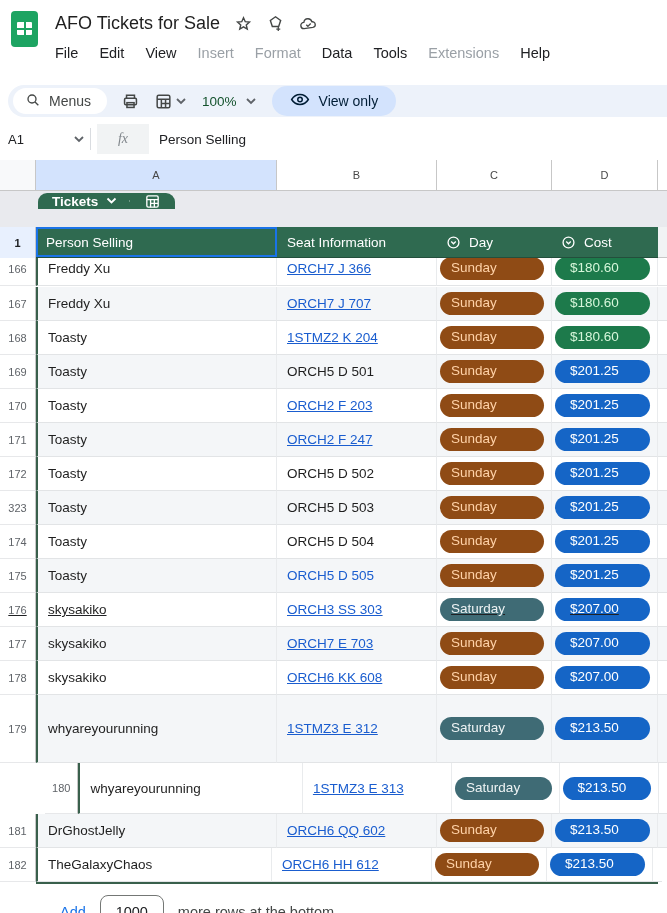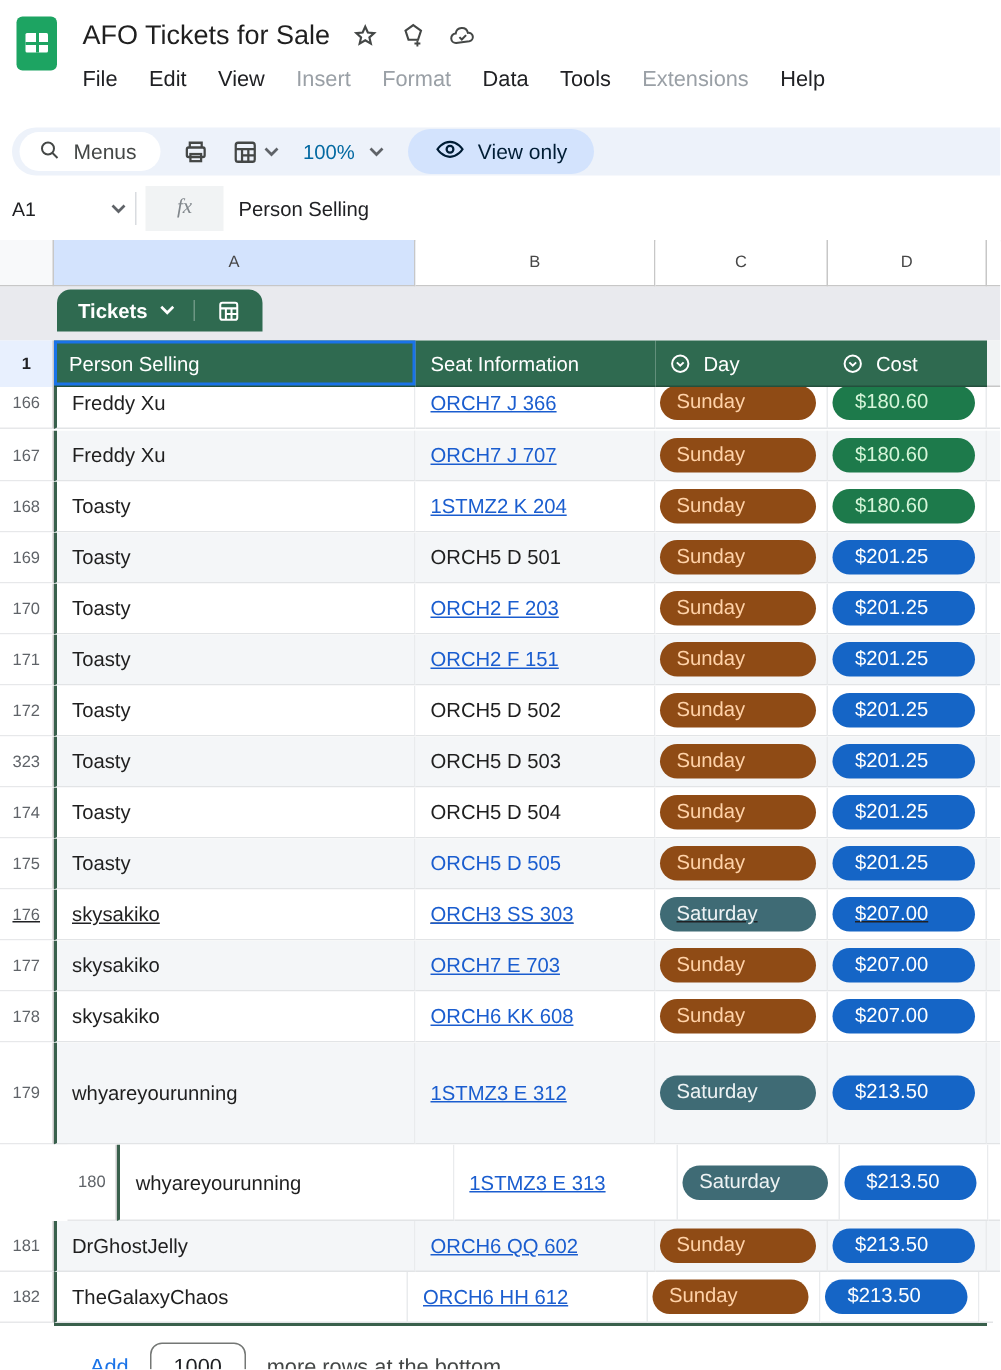--- a/index.html
+++ b/index.html
@@ -20,21 +20,21 @@
   .menu-item{color:#202124;cursor:pointer;}
   .menu-item.disabled{color:#9aa0a6;}
 
   
   .toolbar{position:absolute;top:85px;left:8px;width:680px;height:32px;background:#edf2fa;
            border-radius:16px;display:flex;align-items:center;}
   .menus-pill{display:flex;align-items:center;gap:8px;background:#fff;border-radius:16px;
               height:26px;padding:0 16px 0 12px;margin-left:5px;color:#444746;font-size:14px;}
   .tb-icon{display:flex;align-items:center;justify-content:center;color:#444746;margin-left:14px;}
   .caret{margin-left:3px;color:#5f6368;display:flex;align-items:center;}
-  .zoom-ctl{display:flex;align-items:center;margin-left:16px;font-size:13.5px;color:#0369a1;}
+  .zoom-ctl{display:flex;align-items:center;margin-left:16px;font-size:13.5px;color:#14532d;}
   .viewonly{display:flex;align-items:center;gap:9px;background:#d3e3fd;border-radius:16px;
             height:30px;padding:0 18px;margin-left:16px;color:#001d35;font-size:14px;font-weight:500;}
 
   
   .formulabar{position:absolute;top:118px;left:0;width:667px;height:42px;background:#fff;
               border-bottom:1px solid #c7c7c7;display:flex;align-items:center;}
   .namebox{width:82px;display:flex;align-items:center;padding-left:8px;font-size:13px;color:#202124;text-align:center;}
   .namebox .caret{margin-left:auto;margin-right:6px;}
   .fbar-div{width:1px;height:22px;background:#d9dce0;}
   .fx-wrap{display:flex;align-items:center;justify-content:center;width:52px;height:30px;
@@ -45,21 +45,21 @@
   
   .colheaders{position:absolute;top:160px;left:0;width:667px;height:31px;display:flex;}
   .corner{width:36px;height:100%;background:#f8f9fa;border-right:1px solid #c7c7c7;
           border-bottom:1px solid #c7c7c7;box-sizing:border-box;}
   .colh{height:100%;box-sizing:border-box;border-right:1px solid #c7c7c7;border-bottom:1px solid #c7c7c7;
         display:flex;align-items:center;justify-content:center;font-size:11px;color:#474747;background:#fff;}
   .colh.selected{background:#d3e3fd;}
 
   
   .tabstrip{position:absolute;top:191px;left:0;width:667px;height:36px;background:#e9eaee;}
-  .sheet-tab{position:absolute;left:38px;top:2px;height:28px;display:flex;align-items:stretch;
+  .sheet-tab{position:absolute;left:38px;top:2px;height:16px;display:flex;align-items:stretch;
              background:var(--green,#2f6a50);border-radius:9px 9px 0 0;color:#fff;}
   .sheet-tab .tab-main{display:flex;align-items:center;gap:8px;padding:0 12px 0 14px;
              font-size:13.5px;font-weight:600;}
   .sheet-tab .tab-sep{width:1px;background:rgba(255,255,255,0.30);margin:7px 0;}
   .sheet-tab .tab-iconseg{display:flex;align-items:center;padding:0 14px;}
 
   
   .theader{position:absolute;top:227px;left:0;width:667px;height:31px;display:flex;}
   .th-num{width:36px;box-sizing:border-box;background:#e8f0fe;border-right:1px solid #c7c7c7;
           display:flex;align-items:center;justify-content:center;font-size:11px;font-weight:bold;color:#202124;}
@@ -355,21 +355,21 @@
       <div class="sliver" style="width:9px"></div>
     </div>
   </div>
       <div class="row band" style="height: 34px;">
     <div class="row-inner" style="height: 34px;">
       <div class="rownum">171</div>
       <div class="cell a" style="width:241px">
             <span class="person">Toasty</span>
           </div>
       <div class="cell b" style="width:160px">
-            <span class="seat link">ORCH2 F 151</span>
+            <span class="seat link">ORCH2 F 247</span>
           </div>
       <div class="cell c" style="width:115px">
             <span class="pill day" style="background: rgb(143, 75, 21); color: rgb(255, 210, 168);">Sunday</span>
           </div>
       <div class="cell d" style="width:106px">
             <span class="pill cost" style="background: rgb(21, 101, 198); color: rgb(255, 255, 255);">$201.25</span>
           </div>
       <div class="sliver" style="width:9px"></div>
     </div>
   </div>

